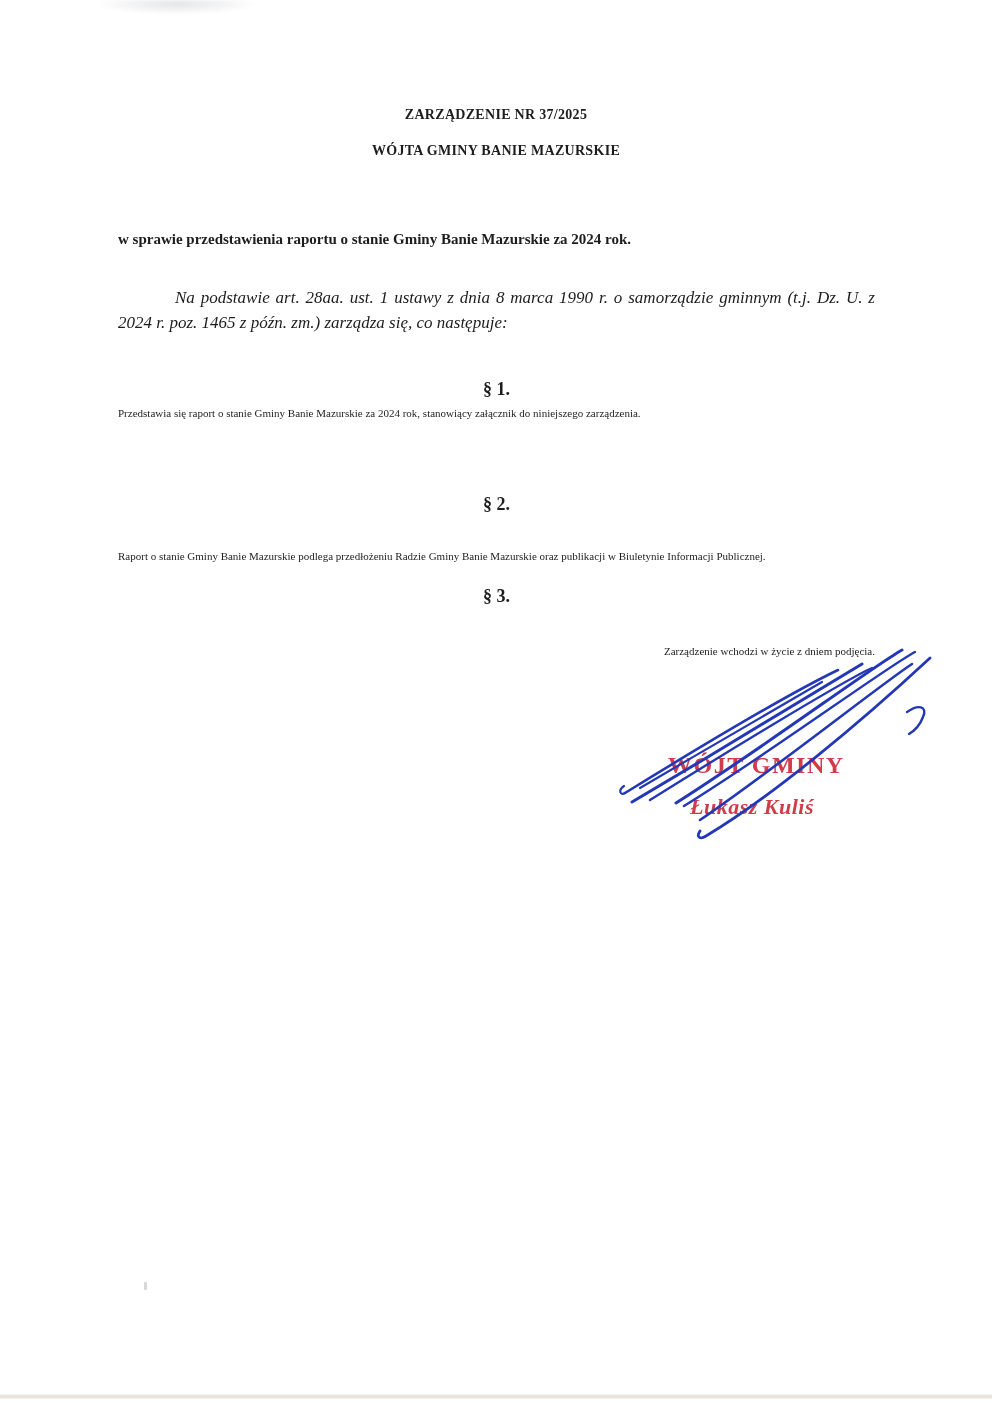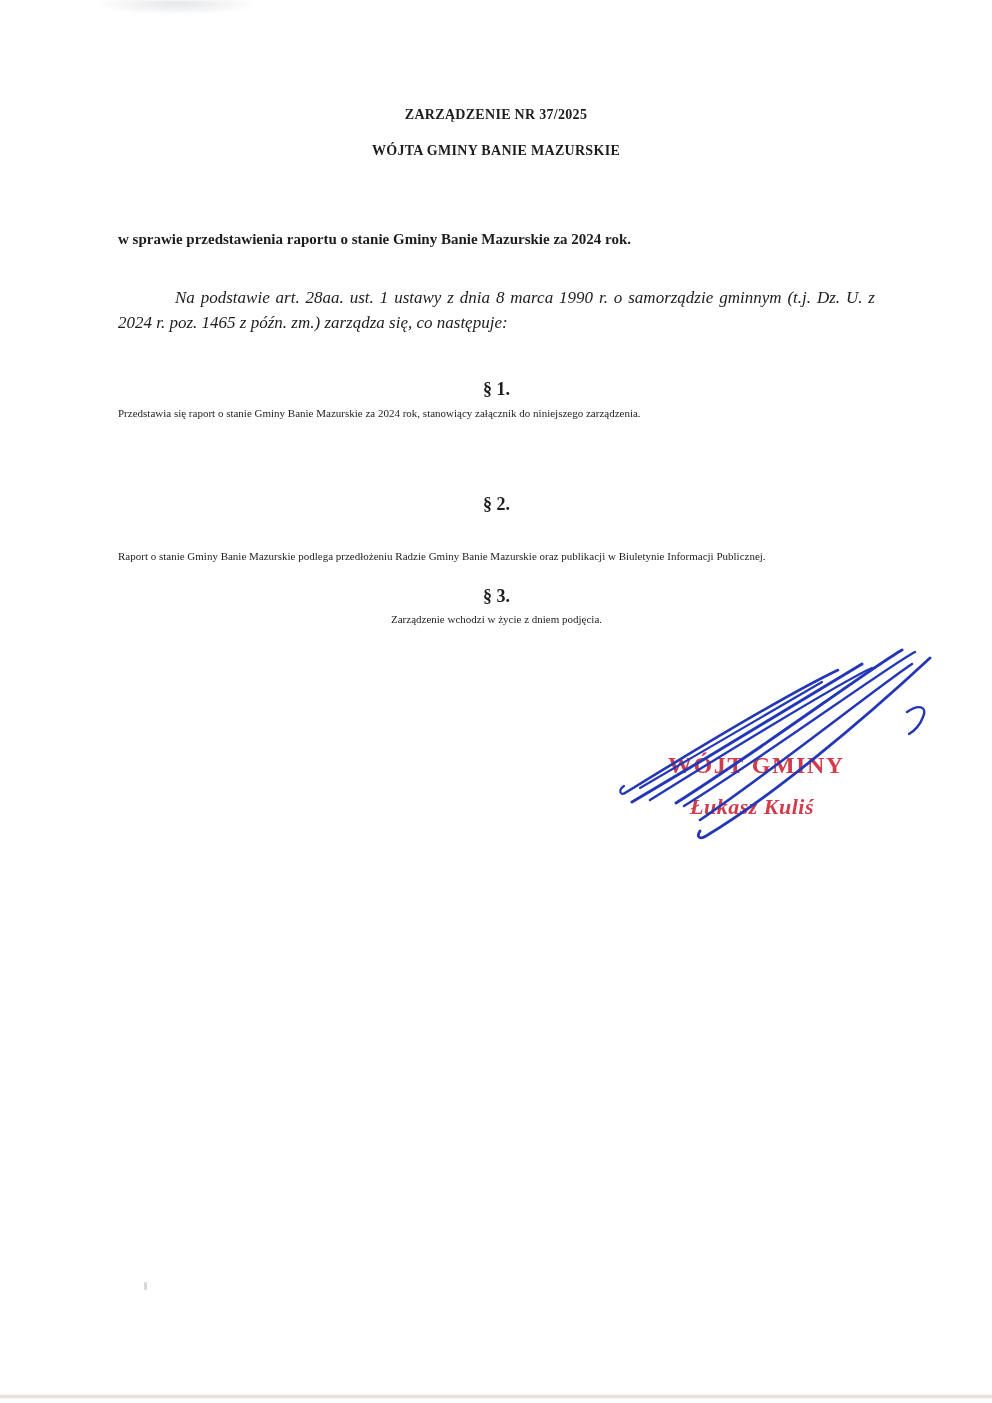--- a/index.html
+++ b/index.html
@@ -54,21 +54,21 @@
     width: 757px;
     font-size: 11px;
     line-height: 23px;
     text-align: justify;
   }
   .s1h { top: 379px; }
   .s1b { top: 402px; }
   .s2h { top: 494px; }
   .s2b { top: 517px; margin-top: 28px; }
   .s3h { top: 586px; }
-  .s3b { top: 608px; text-align: center; }
+  .s3b { top: 640px; text-align: right; }
   .stamp-title {
     position: absolute;
     left: 668px; top: 752px;
     width: 160px;
     text-align: center;
     color: #d03c4a;
     font-weight: bold;
     font-size: 24px;
     letter-spacing: 1.5px;
     white-space: nowrap;

